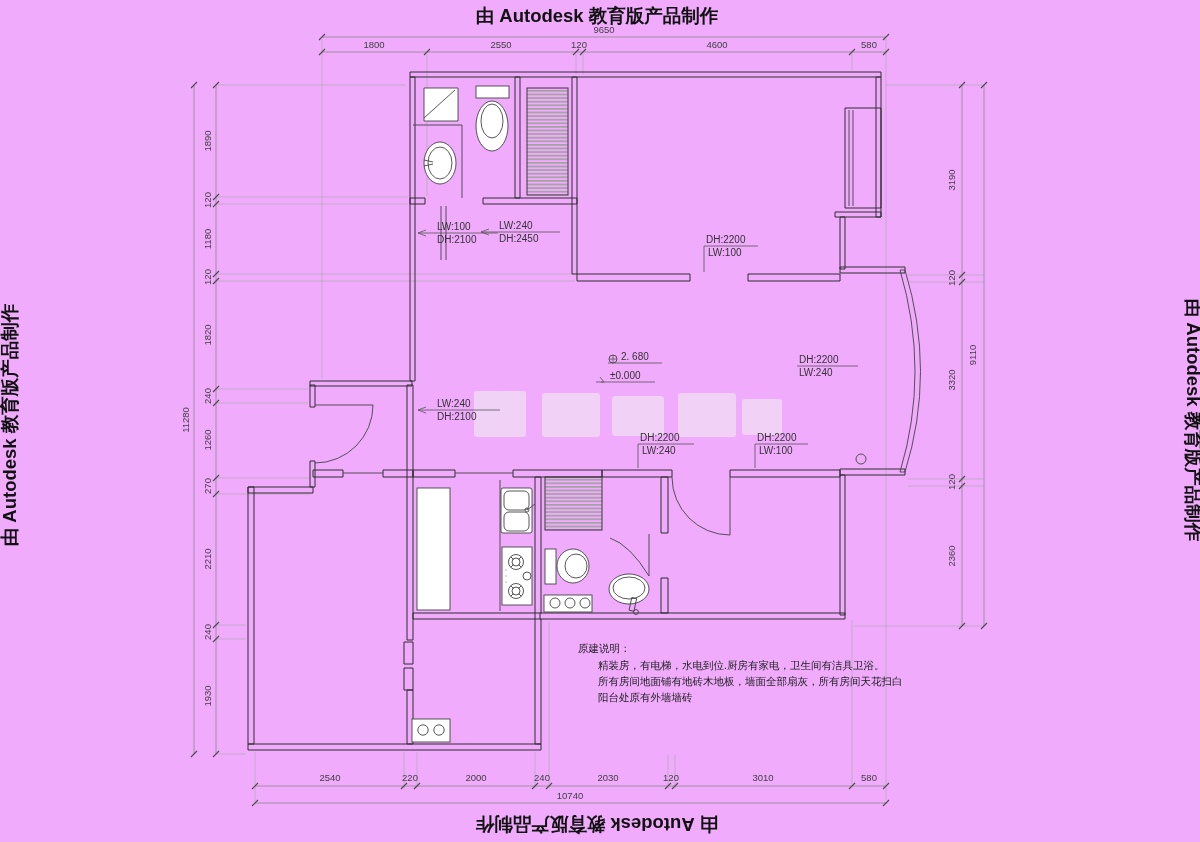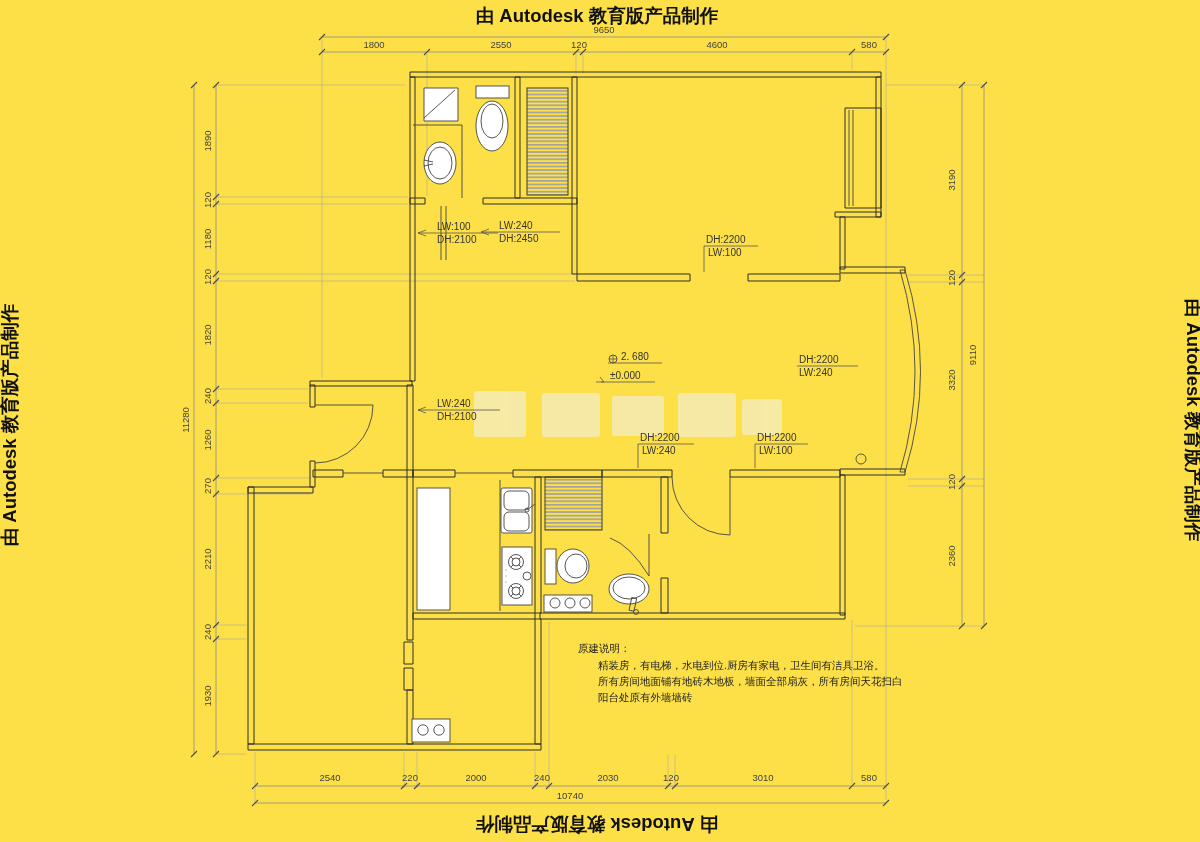--- a/index.html
+++ b/index.html
@@ -1,16 +1,16 @@
 <!DOCTYPE html>
 <html><head>
 <meta charset="utf-8">
 <style>
   html,body{margin:0;padding:0;background:#fff;}
-  .viewport{position:relative;width:1200px;height:842px;background:#fde047;overflow:hidden;}
+  .viewport{position:relative;width:1200px;height:842px;background:#f0abfc;overflow:hidden;}
   svg{display:block;}
   text{font-family:"Liberation Sans","DejaVu Sans",sans-serif;fill:#3a3a3a;}
   .dim{font-size:9.5px;fill:#3f3f3f;}
   .tot{font-size:9.5px;fill:#3f3f3f;}
   .lbl{font-size:10px;fill:#333;}
   .note{font-size:10.5px;fill:#222;}
   .banner{font-size:18.5px;font-weight:bold;fill:#111;}
   .wall{fill:none;stroke:#2e2e2e;stroke-width:1;}
   .thin{fill:none;stroke:#444;stroke-width:0.9;}
   .fix{fill:#ffffff;stroke:#444;stroke-width:0.9;}

